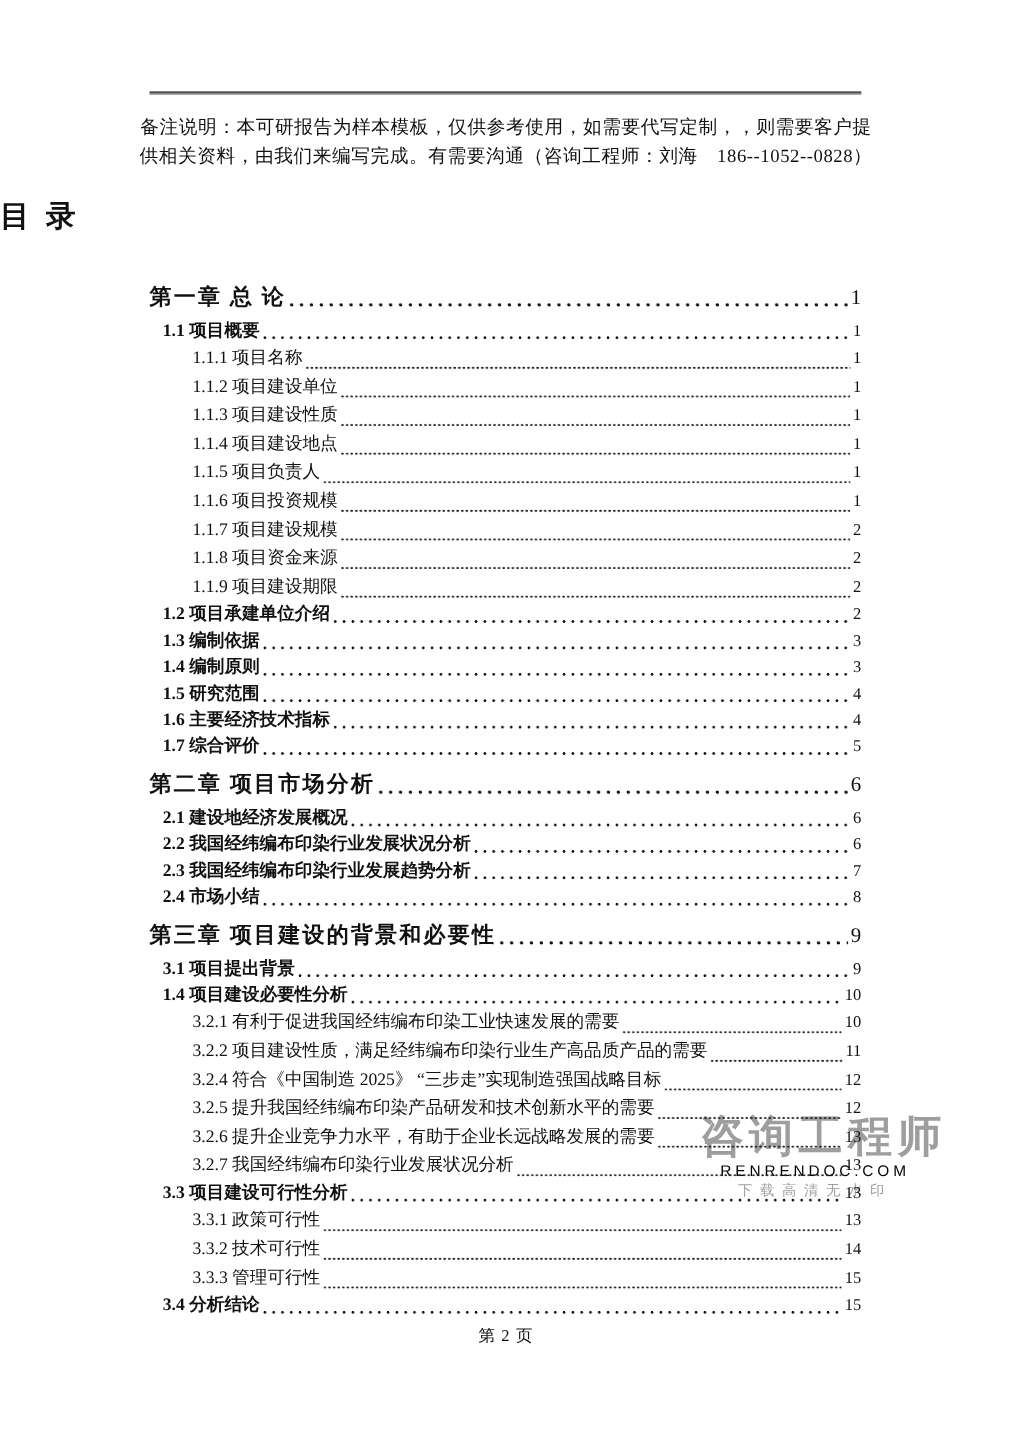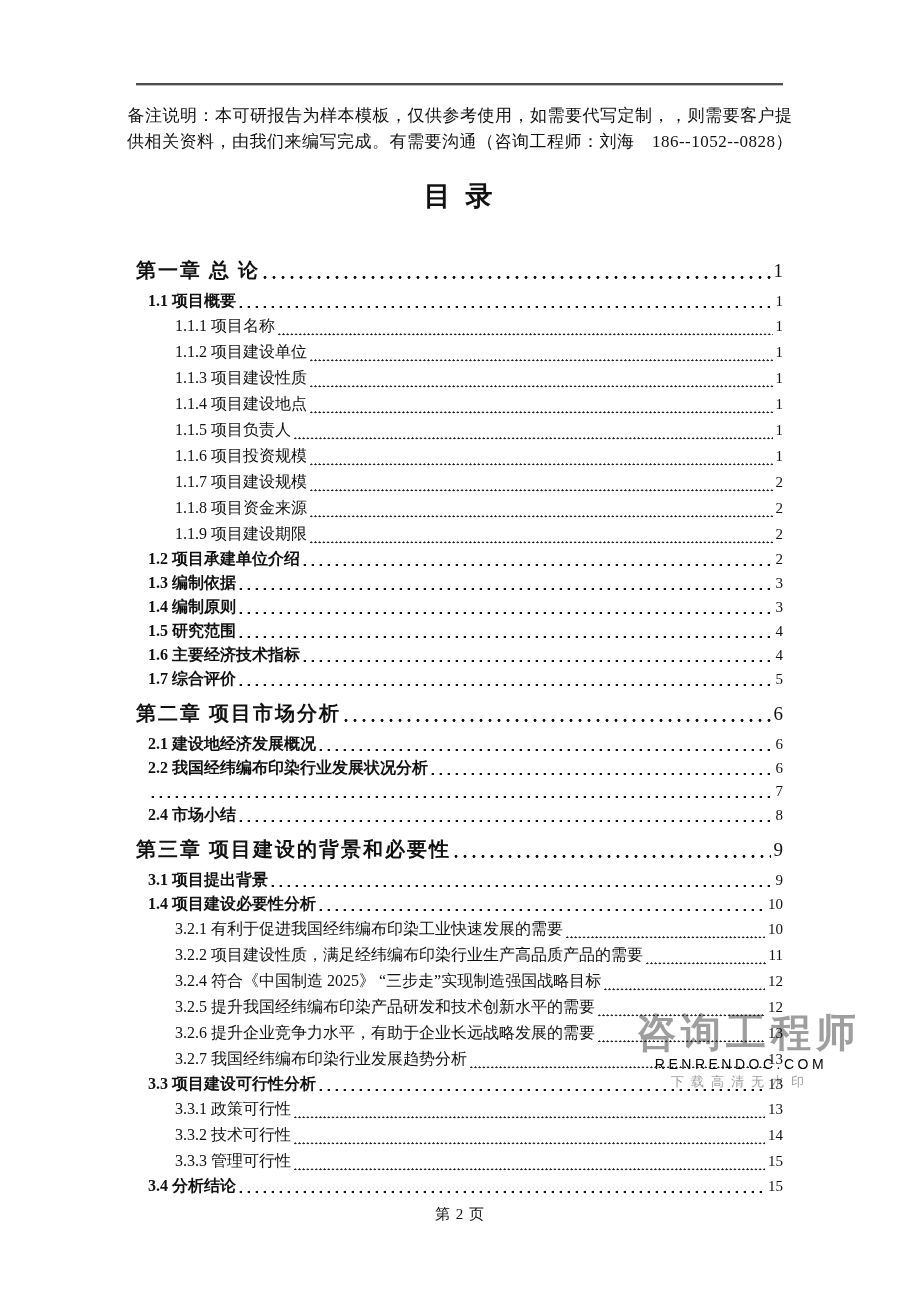--- a/index.html
+++ b/index.html
@@ -18,21 +18,20 @@
     border-bottom:1px solid #bdbdbd;
   }
   .note {
     position:absolute; left:120px; top:103px; width:680px;
     font-size:17px; line-height:26px;
     text-align:center; letter-spacing:0.5px;
     margin:0;
   }
   .title {
     position:absolute; left:0; top:178px; width:920px;
-    text-align:center;
     font-size:27px; font-weight:bold; letter-spacing:4px;
     margin:0;
   }
   .toc {
     position:absolute; left:136px; top:248px; width:647px;
     z-index:2;
   }
   .row { display:flex; align-items:baseline;text-align:right; }
   .row .lbl { white-space:nowrap; }
   .row .pg  { white-space:nowrap; font-weight:normal; }
@@ -209,20 +208,21 @@
         <span class="lbl">2.1 建设地经济发展概况</span>
         <span class="leader"></span>
         <span class="pg">6</span>
       </div>
       <div class="row lvl2">
         <span class="lbl">2.2 我国经纬编布印染行业发展状况分析</span>
         <span class="leader"></span>
         <span class="pg">6</span>
       </div>
       <div class="row lvl2">
+        <span class="lbl">2.3 我国经纬编布印染行业发展趋势分析</span>
         <span class="leader"></span>
         <span class="pg">7</span>
       </div>
       <div class="row lvl2">
         <span class="lbl">2.4 市场小结</span>
         <span class="leader"></span>
         <span class="pg">8</span>
       </div>
       <div class="row chapter">
         <span class="lbl">第三章 项目建设的背景和必要性</span>
@@ -258,21 +258,21 @@
         <span class="lbl">3.2.5 提升我国经纬编布印染产品研发和技术创新水平的需要</span>
         <span class="leader"></span>
         <span class="pg">12</span>
       </div>
       <div class="row lvl3">
         <span class="lbl">3.2.6 提升企业竞争力水平，有助于企业长远战略发展的需要</span>
         <span class="leader"></span>
         <span class="pg">13</span>
       </div>
       <div class="row lvl3">
-        <span class="lbl">3.2.7 我国经纬编布印染行业发展趋势分析</span>
+        <span class="lbl">3.2.7 我国经纬编布印染行业发展状况分析</span>
         <span class="leader"></span>
         <span class="pg">13</span>
       </div>
       <div class="row lvl2">
         <span class="lbl">3.3 项目建设可行性分析</span>
         <span class="leader"></span>
         <span class="pg">13</span>
       </div>
       <div class="row lvl3">
         <span class="lbl">3.3.1 政策可行性</span>

